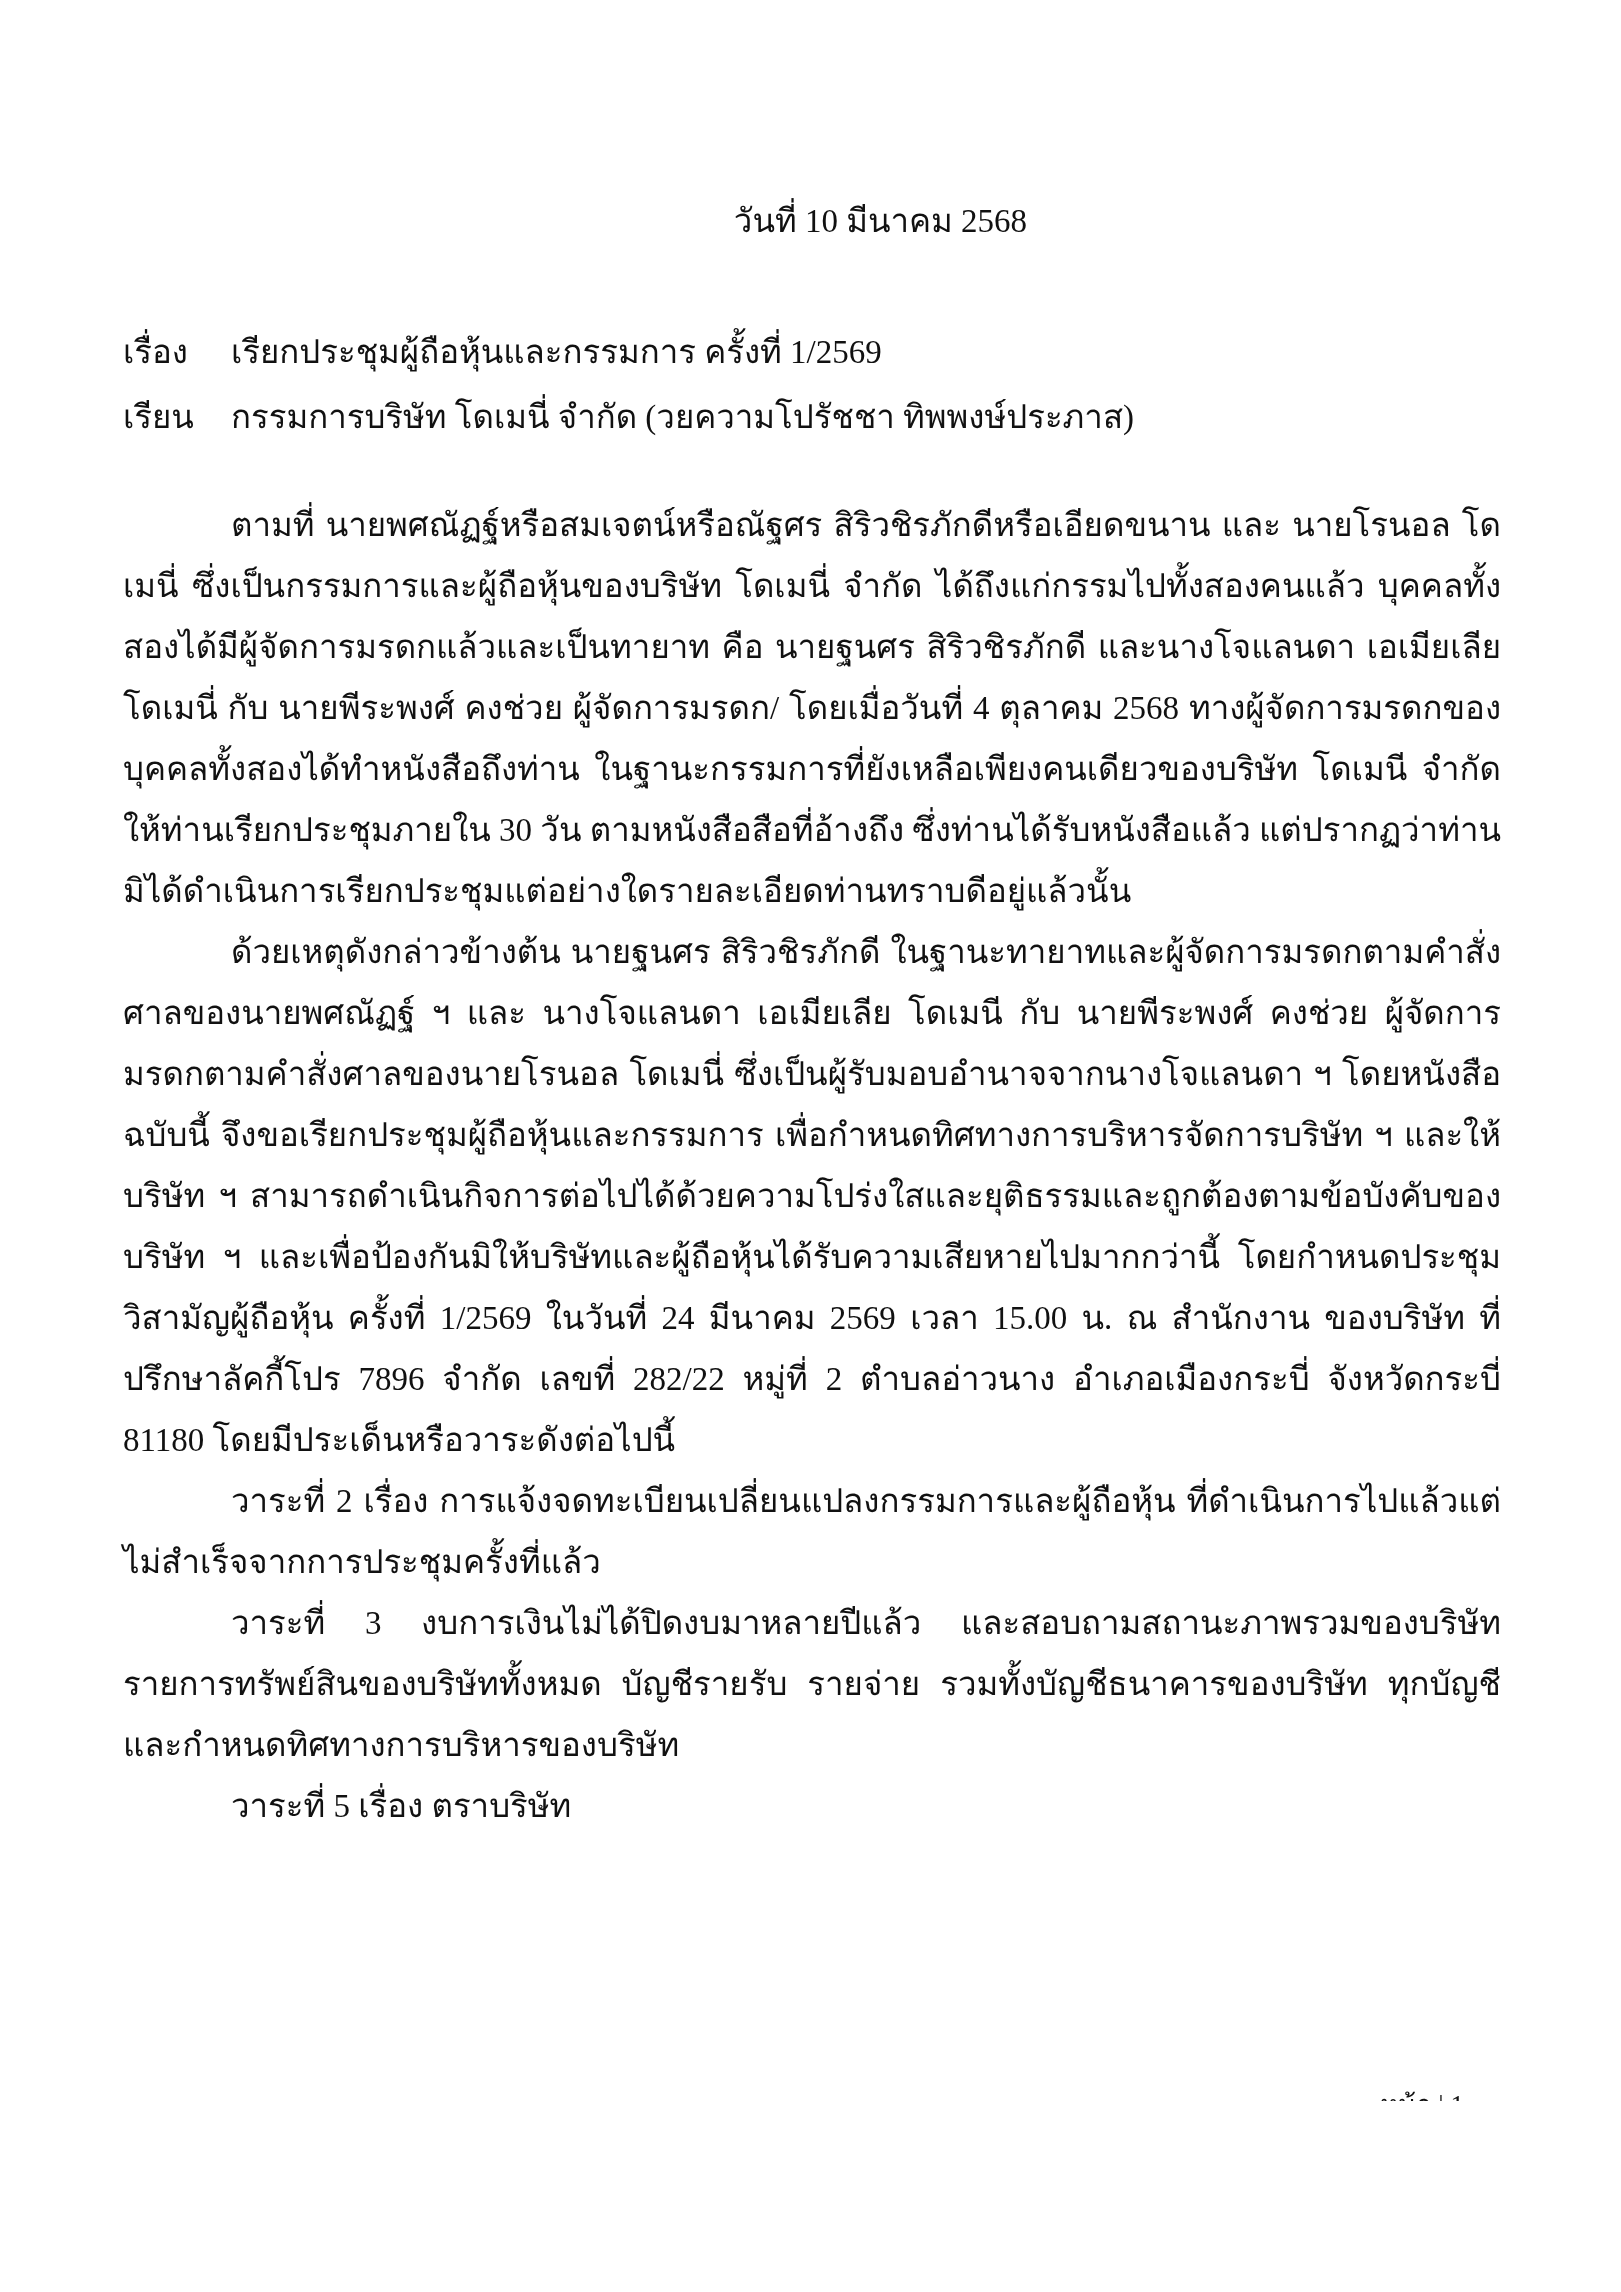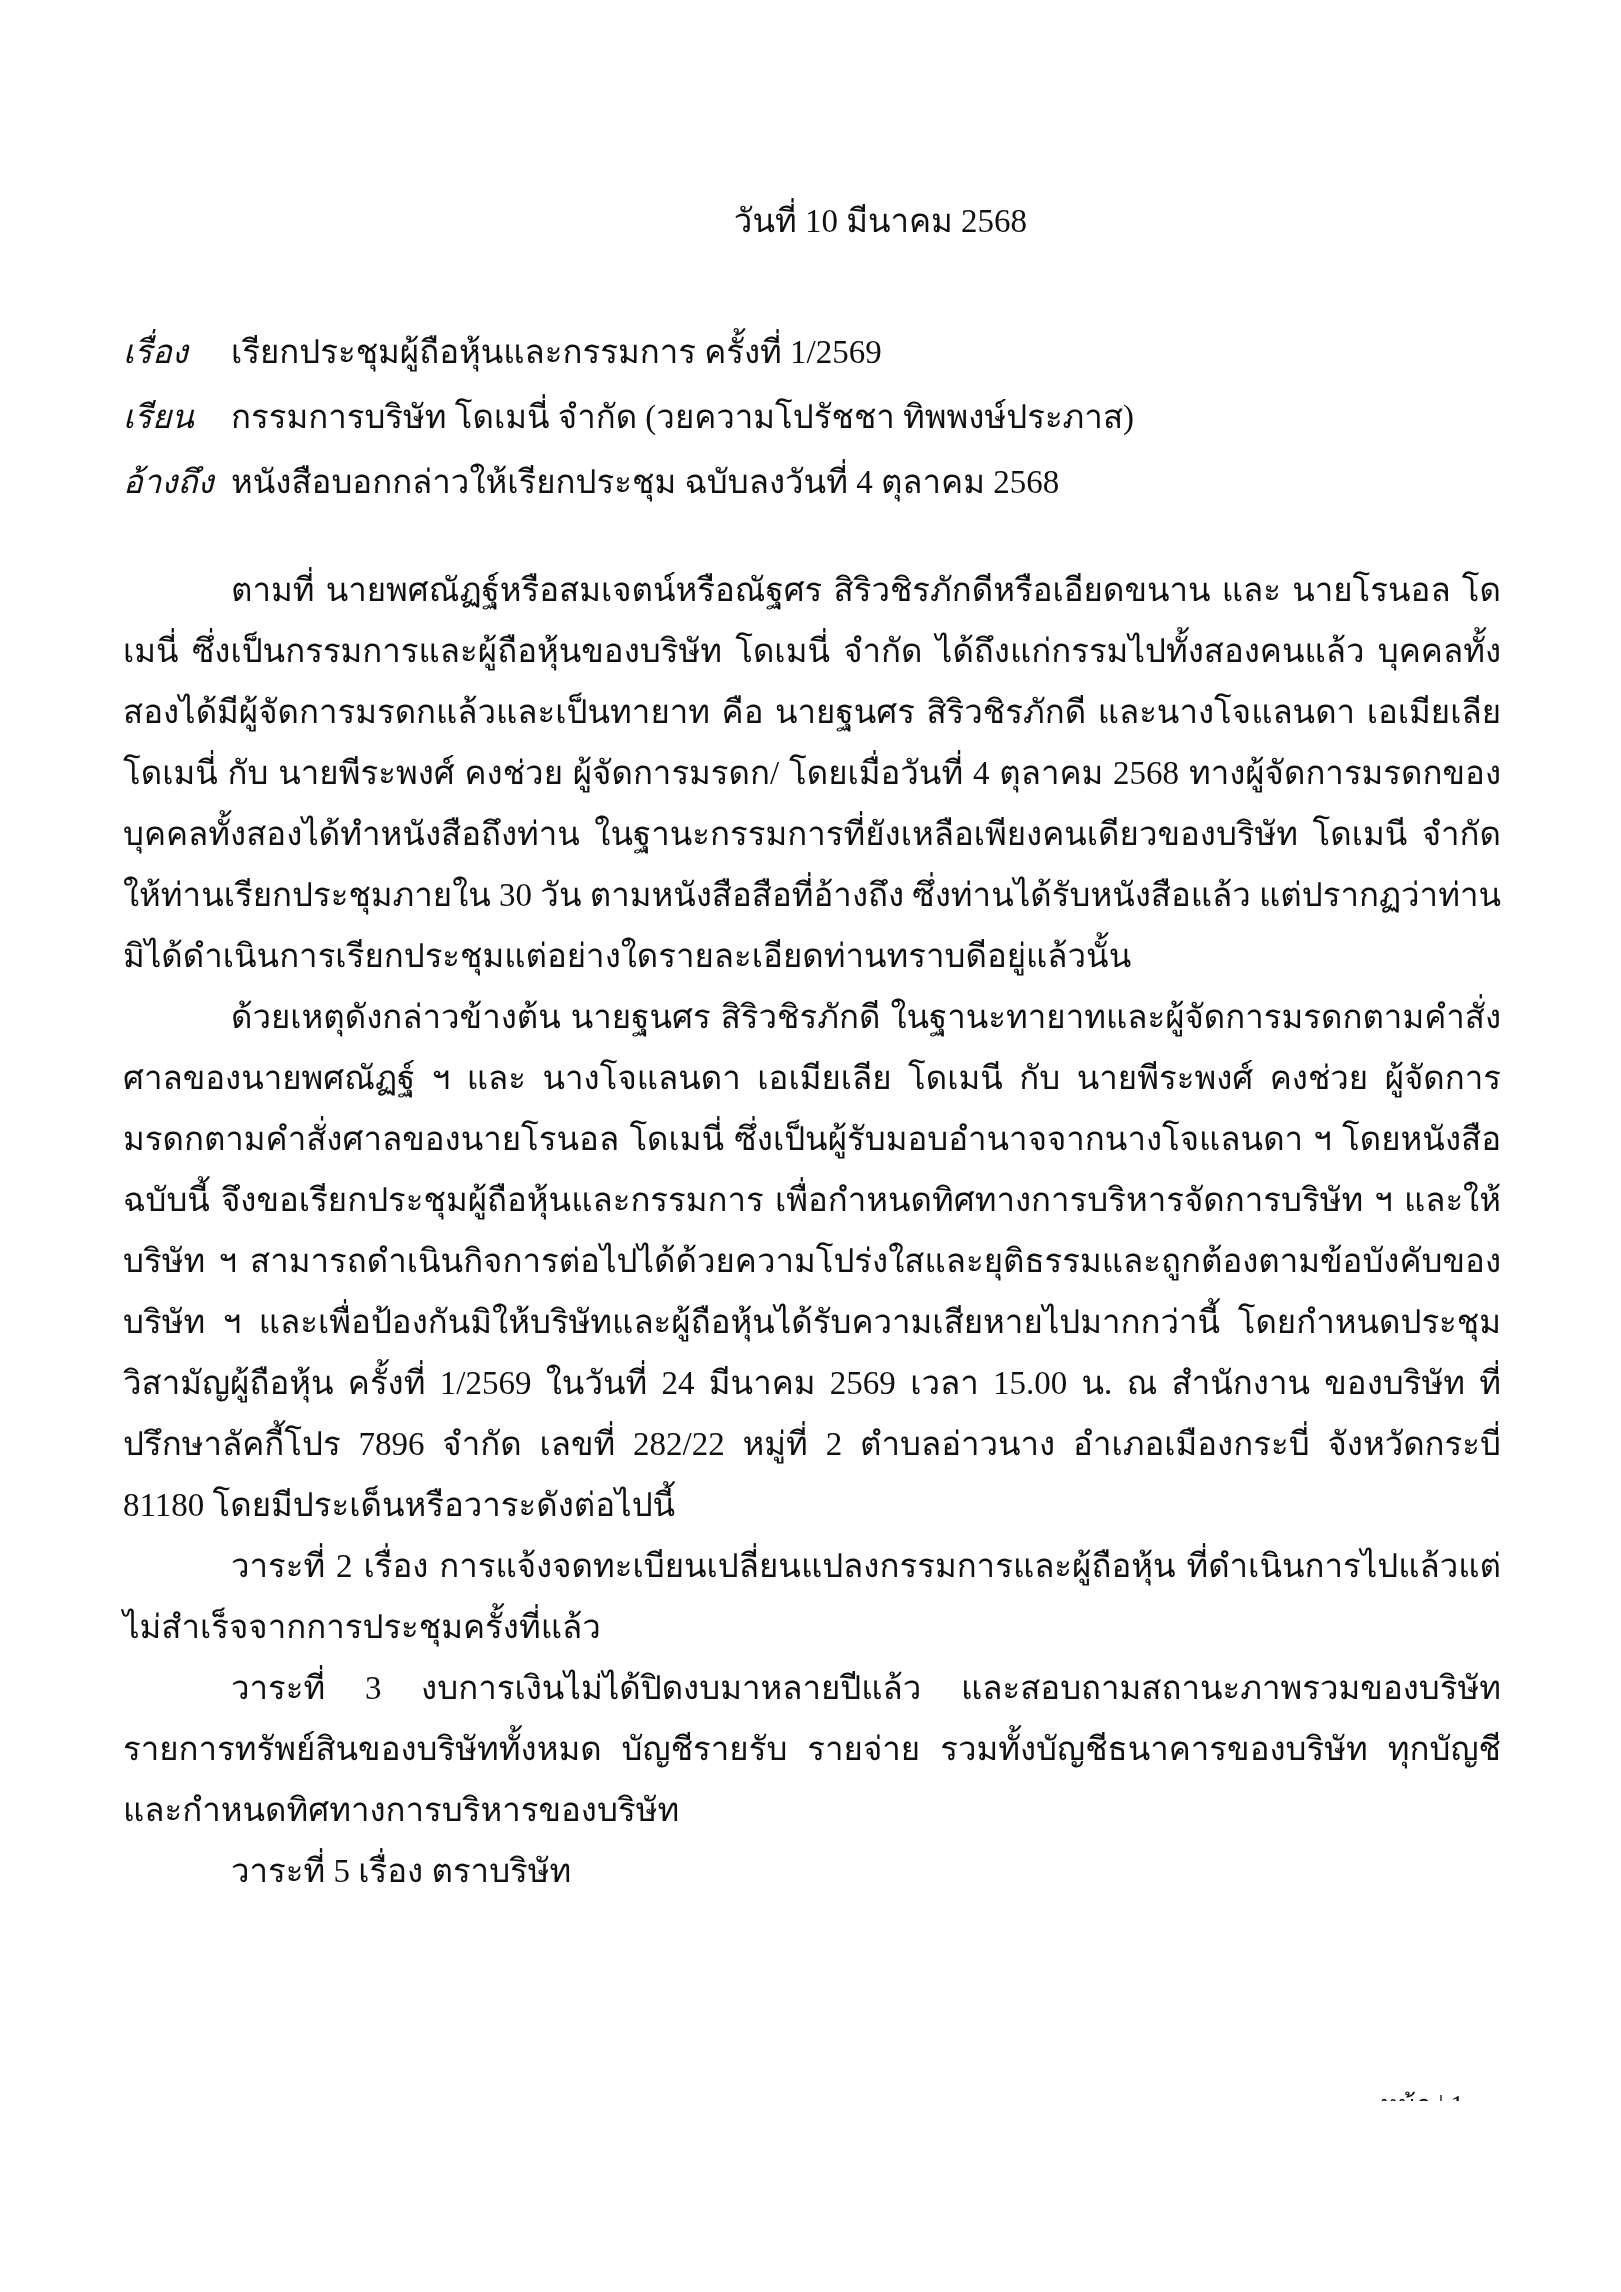--- a/index.html
+++ b/index.html
@@ -34,21 +34,20 @@
     margin-top: 73px;
   }
   .field-row {
     display: flex;
     align-items: flex-start;
     font-size: 33px;
     line-height: 65px;
   }
   .field-label {
     flex: 0 0 108px;
-    font-style: italic;
   }
   .field-value {
     flex: 1 1 auto;
   }
   .body-text {
     margin-top: 45px;
     font-size: 33px;
     line-height: 61px;
   }
   .paragraph {
@@ -80,24 +79,20 @@
 
     <div class="header-fields">
       <div class="field-row">
         <span class="field-label">เรื่อง</span>
         <span class="field-value">เรียกประชุมผู้ถือหุ้นและกรรมการ ครั้งที่ 1/2569</span>
       </div>
       <div class="field-row">
         <span class="field-label">เรียน</span>
         <span class="field-value">กรรมการบริษัท โดเมนี่ จำกัด (วยความโปรัชชา ทิพพงษ์ประภาส)</span>
       </div>
-      <div class="field-row">
-        <span class="field-label">อ้างถึง</span>
-        <span class="field-value">หนังสือบอกกล่าวให้เรียกประชุม ฉบับลงวันที่ 4 ตุลาคม 2568</span>
-      </div>
     </div>
 
     <div class="body-text">
       <p class="paragraph">ตามที่ นายพศณัฏฐ์หรือสมเจตน์หรือณัฐศร สิริวชิรภักดีหรือเอียดขนาน และ นายโรนอล โดเมนี่ ซึ่งเป็นกรรมการและผู้ถือหุ้นของบริษัท โดเมนี่ จำกัด ได้ถึงแก่กรรมไปทั้งสองคนแล้ว บุคคลทั้งสองได้มีผู้จัดการมรดกแล้วและเป็นทายาท คือ นายฐนศร สิริวชิรภักดี และนางโจแลนดา เอเมียเลีย โดเมนี่ กับ นายพีระพงศ์ คงช่วย ผู้จัดการมรดก/ โดยเมื่อวันที่ 4 ตุลาคม 2568 ทางผู้จัดการมรดกของบุคคลทั้งสองได้ทำหนังสือถึงท่าน ในฐานะกรรมการที่ยังเหลือเพียงคนเดียวของบริษัท โดเมนี จำกัด ให้ท่านเรียกประชุมภายใน 30 วัน ตามหนังสือสือที่อ้างถึง ซึ่งท่านได้รับหนังสือแล้ว แต่ปรากฏว่าท่านมิได้ดำเนินการเรียกประชุมแต่อย่างใดรายละเอียดท่านทราบดีอยู่แล้วนั้น</p>
       <p class="paragraph">ด้วยเหตุดังกล่าวข้างต้น นายฐนศร สิริวชิรภักดี ในฐานะทายาทและผู้จัดการมรดกตามคำสั่งศาลของนายพศณัฏฐ์ ฯ และ นางโจแลนดา เอเมียเลีย โดเมนี  กับ นายพีระพงศ์ คงช่วย ผู้จัดการมรดกตามคำสั่งศาลของนายโรนอล โดเมนี่ ซึ่งเป็นผู้รับมอบอำนาจจากนางโจแลนดา ฯ โดยหนังสือฉบับนี้ จึงขอเรียกประชุมผู้ถือหุ้นและกรรมการ เพื่อกำหนดทิศทางการบริหารจัดการบริษัท ฯ และให้บริษัท ฯ สามารถดำเนินกิจการต่อไปได้ด้วยความโปร่งใสและยุติธรรมและถูกต้องตามข้อบังคับของบริษัท ฯ และเพื่อป้องกันมิให้บริษัทและผู้ถือหุ้นได้รับความเสียหายไปมากกว่านี้ โดยกำหนดประชุมวิสามัญผู้ถือหุ้น ครั้งที่ 1/2569 ในวันที่ 24 มีนาคม 2569 เวลา 15.00 น.  ณ สำนักงาน ของบริษัท ที่ปรึกษาลัคกี้โปร 7896 จำกัด เลขที่ 282/22 หมู่ที่ 2 ตำบลอ่าวนาง อำเภอเมืองกระบี่ จังหวัดกระบี่ 81180 โดยมีประเด็นหรือวาระดังต่อไปนี้</p>
 
       <p class="agenda-item">วาระที่ 2 เรื่อง การแจ้งจดทะเบียนเปลี่ยนแปลงกรรมการและผู้ถือหุ้น ที่ดำเนินการไปแล้วแต่ไม่สำเร็จจากการประชุมครั้งที่แล้ว</p>
       <p class="agenda-item">วาระที่ 3 งบการเงินไม่ได้ปิดงบมาหลายปีแล้ว และสอบถามสถานะภาพรวมของบริษัท รายการทรัพย์สินของบริษัททั้งหมด บัญชีรายรับ รายจ่าย รวมทั้งบัญชีธนาคารของบริษัท ทุกบัญชี และกำหนดทิศทางการบริหารของบริษัท</p>
       <p class="agenda-item">วาระที่ 5 เรื่อง ตราบริษัท</p>
     </div>

